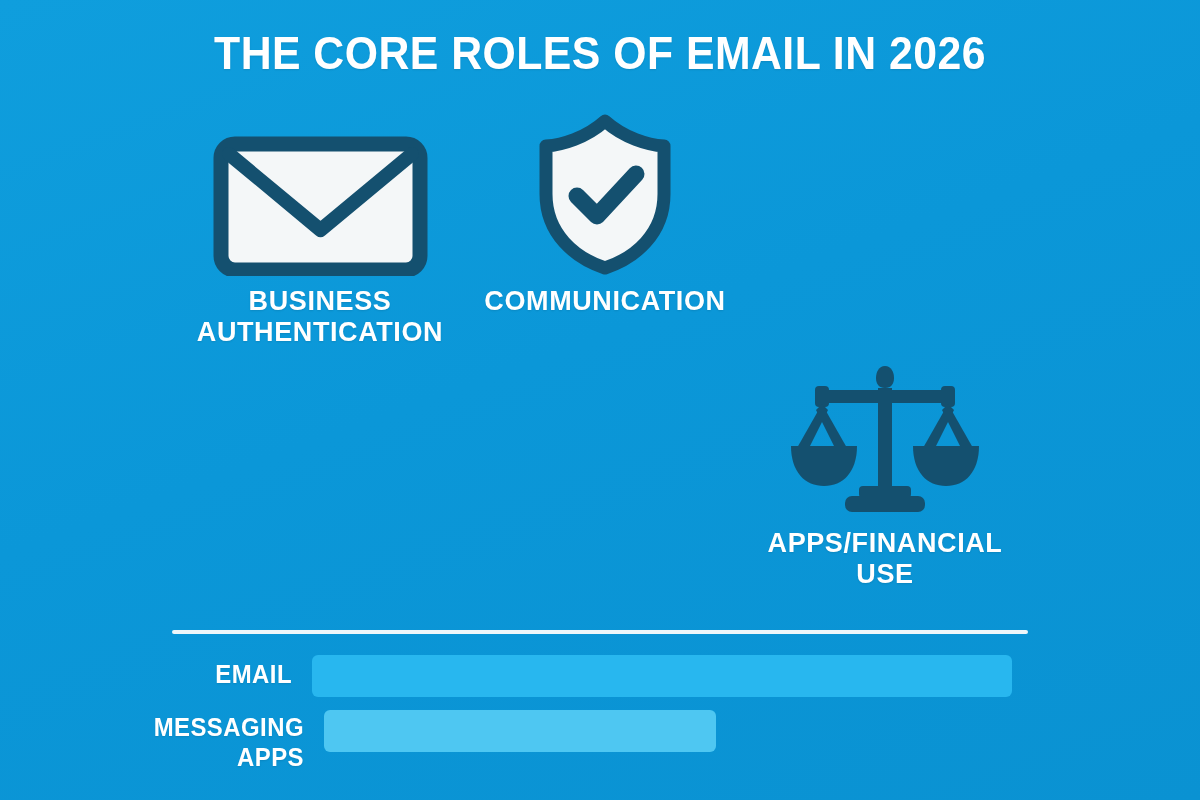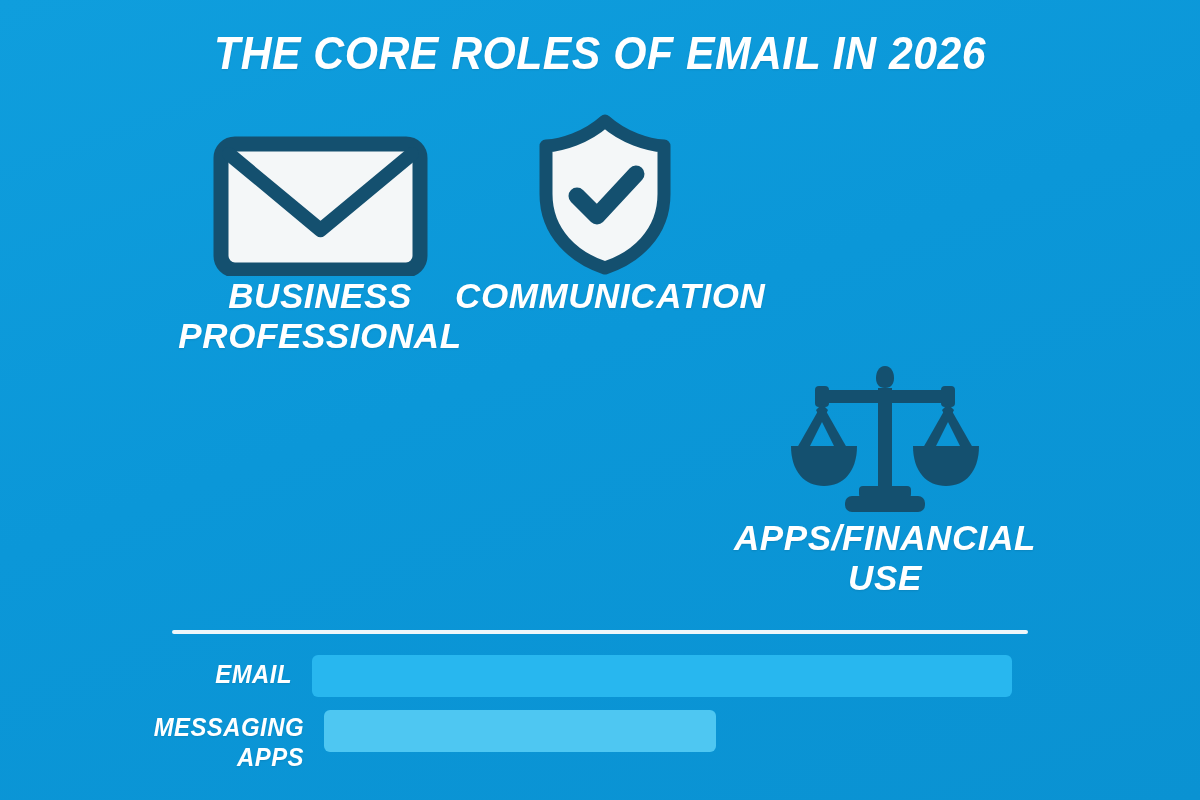--- a/index.html
+++ b/index.html
@@ -14,21 +14,20 @@
     font-family: "Liberation Sans", sans-serif;
     -webkit-font-smoothing: antialiased;
   }
 
   #infographic {
     position: relative;
     width: 1200px;
     height: 800px;
     background: linear-gradient(160deg, #0f9edd 0%, #0b97d8 45%, #0a92d2 100%);
     overflow: hidden;
-    font-style: italic;
   }
 
   
   .title {
     position: absolute;
     top: 26px;
     left: 0;
     width: 1200px;
     text-align: center;
     color: #ffffff;
@@ -45,24 +44,24 @@
     text-align: center;
   }
   .cell .icon-wrap {
     display: flex;
     align-items: flex-end;
     justify-content: center;
   }
   .cell .cap {
     color: #ffffff;
     font-weight: bold;
-    font-size: 35px;
+    font-size: 27px;
     line-height: 1.14;
     letter-spacing: 0.6px;
-    margin-top: 0;
+    margin-top: 10px;
     text-shadow: 0 1px 2px rgba(0,0,0,0.10);
   }
 
   
   #cell-business      { left: 165px;  top: 126px; width: 310px; }
   #cell-authentication{ left: 455px;  top: 112px; width: 300px; }
   #cell-security      { left: 740px;  top: 112px; width: 300px; }
   
   #cell-professional  { left: 165px;  top: 368px; width: 310px; }
   #cell-legal         { left: 730px;  top: 362px; width: 310px; }
@@ -137,21 +136,21 @@
 
   <div class="cell" id="cell-business">
     <div class="icon-wrap" style="height:150px;">
       <svg width="215" height="150" viewBox="0 0 215 150">
         <rect x="8" y="18" width="199" height="126" rx="14" ry="14" fill="#f4f7f8" stroke="#14506f" stroke-width="15"></rect>
         <path d="M16 28 L107.5 104 L199 28" fill="none" stroke="#14506f" stroke-width="14" stroke-linecap="round" stroke-linejoin="round"></path>
       </svg>
     </div>
     <div class="cap">
       <div>BUSINESS</div>
-      <div>PROFESSIONAL</div>
+      <div>AUTHENTICATION</div>
     </div>
   </div>
 
   <div class="cell" id="cell-authentication">
     <div class="icon-wrap" style="height:164px;">
       <svg width="150" height="164" viewBox="0 0 150 164">
         <path d="M75 9 C56 26 32 33 16 34 L16 82 C16 122 45 146 75 156 C105 146 134 122 134 82 L134 34 C118 33 94 26 75 9 Z" fill="#f4f7f8" stroke="#14506f" stroke-width="13" stroke-linejoin="round"></path>
         <path d="M47 84 L67 104 L106 62" fill="none" stroke="#14506f" stroke-width="17" stroke-linecap="round" stroke-linejoin="round"></path>
       </svg>
     </div>

